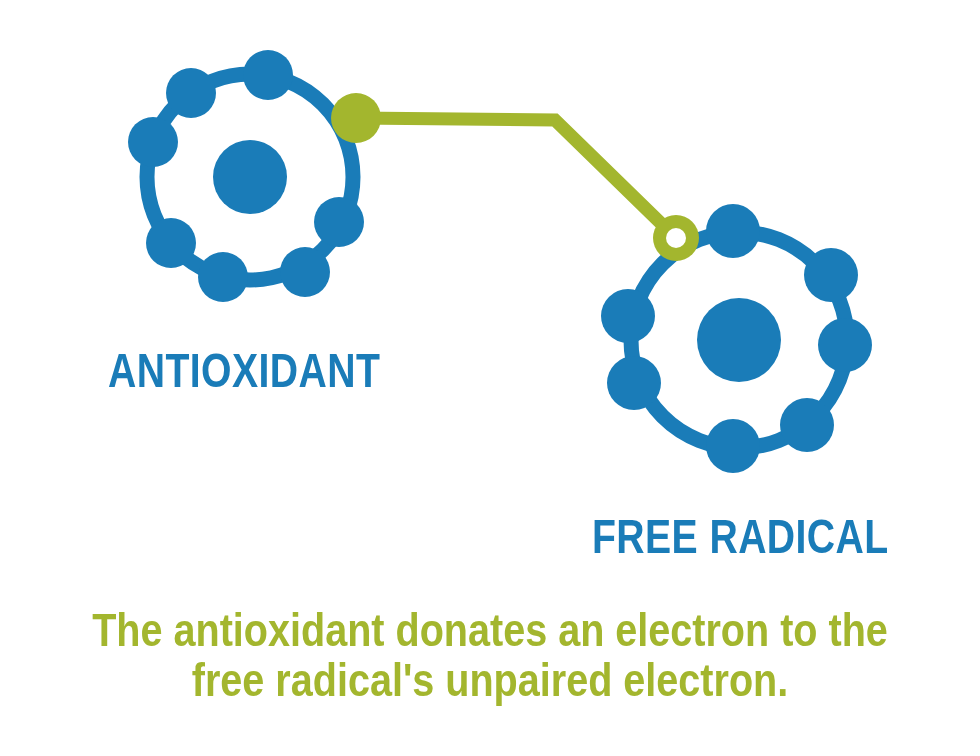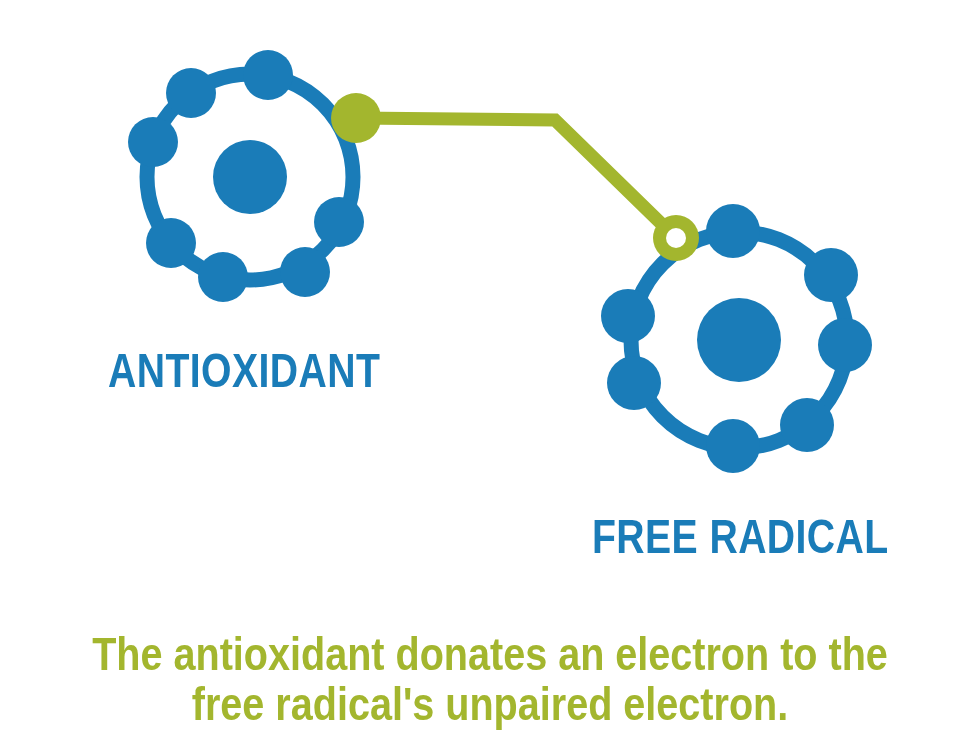--- a/index.html
+++ b/index.html
@@ -55,21 +55,20 @@
     left: 0;
     top: 605px;
     width: 980px;
     text-align: center;
     color: #a3b62e;
     font-family: "Liberation Sans Narrow", "Liberation Sans", sans-serif;
     font-weight: bold;
     font-size: 46px;
     line-height: 1.09;
     letter-spacing: 0px;
-    margin-top: 24px;
     -webkit-font-smoothing: antialiased;
   }
   .caption-line {
     display: block;
     transform: scaleX(0.86);
   }
 </style>
 </head>
 <body>
 

